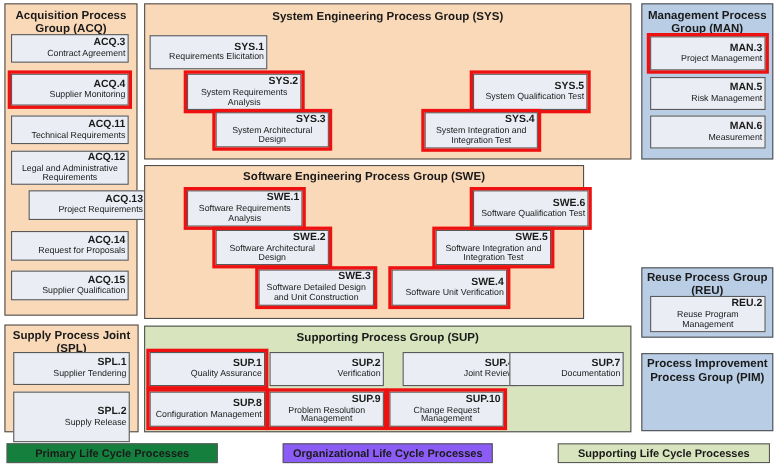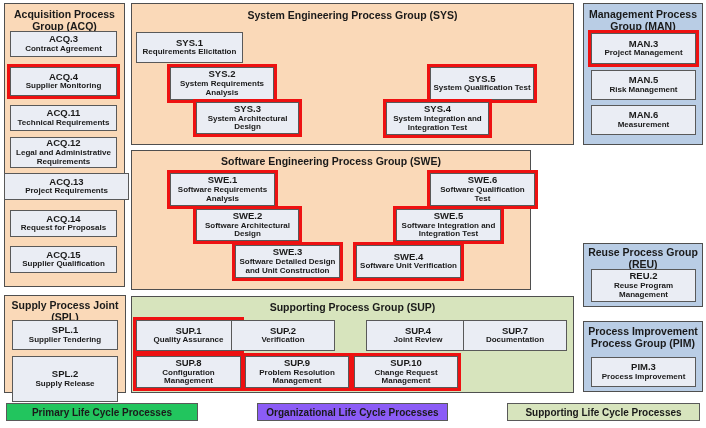--- a/index.html
+++ b/index.html
@@ -11,32 +11,32 @@
   .group.orange { background:#FAD9B8; }
   .group.blue   { background:#B9CDE5; }
   .group.green  { background:#D7E4BD; }
   .gtitle {
     position:absolute; left:2px; right:2px; text-align:center;
     font-weight:bold; font-size:10.5px; line-height:1.15;
   }
   .pbox {
     position:absolute; background:#EAEDF4; border:1px solid #595959;
     box-sizing:border-box; display:flex; flex-direction:column;
-    align-items:center; justify-content:center; text-align:center;
+    align-items:flex-end; justify-content:center; text-align:center;
     padding:1px 2px;
   }
   .pbox.hl { outline:3px solid #EE1111; }
   .pid  { font-weight:bold; font-size:9.5px; line-height:1.15; }
-  .pdesc{ font-size:8px; line-height:1.12;font-weight:bold; }
+  .pdesc{ font-size:8px; line-height:1.12; }
   .legend-item {
     position:absolute; height:18px; border:1px solid #595959; box-sizing:border-box;
     display:flex; align-items:center; justify-content:center;
     font-weight:bold; font-size:10px;
   }
-  .legend-item.orange { background:#22c55e; }
+  .legend-item.orange { background:#15803d; }
   .legend-item.blue   { background:#8b5cf6; }
   .legend-item.green  { background:#D7E4BD; }
 </style>
 </head>
 <body>
 
 <div class="canvas">
 
   <div class="group orange" style="left:4px;top:3px;width:121px;height:284px">
     <div class="gtitle" style="top:4px">Acquisition Process Group (ACQ)</div>
@@ -50,21 +50,21 @@
     <div class="pdesc">Supplier Monitoring</div>
   </div>
   <div class="pbox" style="left:10px;top:105px;width:107px;height:26px">
     <div class="pid">ACQ.11</div>
     <div class="pdesc">Technical Requirements</div>
   </div>
   <div class="pbox" style="left:10px;top:137px;width:107px;height:31px">
     <div class="pid">ACQ.12</div>
     <div class="pdesc">Legal and Administrative Requirements</div>
   </div>
-  <div class="pbox" style="left:4px;top:173px;width:125px;height:27px">
+  <div class="pbox" style="left:26px;top:173px;width:107px;height:27px">
     <div class="pid">ACQ.13</div>
     <div class="pdesc">Project Requirements</div>
   </div>
   <div class="pbox" style="left:10px;top:210px;width:107px;height:27px">
     <div class="pid">ACQ.14</div>
     <div class="pdesc">Request for Proposals</div>
   </div>
   <div class="pbox" style="left:10px;top:246px;width:107px;height:27px">
     <div class="pid">ACQ.15</div>
     <div class="pdesc">Supplier Qualification</div>
@@ -134,21 +134,21 @@
     <div class="pdesc">Software Qualification Test</div>
   </div>
 
   <div class="group green" style="left:131px;top:296px;width:443px;height:97px">
     <div class="gtitle" style="top:4px">Supporting Process Group (SUP)</div>
   </div>
   <div class="pbox hl" style="left:136px;top:320px;width:105px;height:31px">
     <div class="pid">SUP.1</div>
     <div class="pdesc">Quality Assurance</div>
   </div>
-  <div class="pbox" style="left:231px;top:320px;width:104px;height:31px">
+  <div class="pbox" style="left:245px;top:320px;width:104px;height:31px">
     <div class="pid">SUP.2</div>
     <div class="pdesc">Verification</div>
   </div>
   <div class="pbox" style="left:366px;top:320px;width:104px;height:31px">
     <div class="pid">SUP.4</div>
     <div class="pdesc">Joint Review</div>
   </div>
   <div class="pbox" style="left:463px;top:320px;width:104px;height:31px">
     <div class="pid">SUP.7</div>
     <div class="pdesc">Documentation</div>
@@ -186,22 +186,18 @@
     <div class="gtitle" style="top:2px">Reuse Process Group (REU)</div>
   </div>
   <div class="pbox" style="left:591px;top:269px;width:105px;height:33px">
     <div class="pid">REU.2</div>
     <div class="pdesc">Reuse Program Management</div>
   </div>
 
   <div class="group blue" style="left:583px;top:321px;width:120px;height:71px">
     <div class="gtitle" style="top:3px">Process Improvement Process Group (PIM)</div>
   </div>
-  <div class="pbox" style="left:591px;top:357px;width:105px;height:30px">
-    <div class="pid">PIM.3</div>
-    <div class="pdesc">Process Improvement</div>
-  </div>
 
   <div class="legend-item orange" style="left:6px;top:403px;width:192px">Primary Life Cycle Processes</div>
   <div class="legend-item blue" style="left:257px;top:403px;width:191px">Organizational Life Cycle Processes</div>
   <div class="legend-item green" style="left:507px;top:403px;width:193px">Supporting Life Cycle Processes</div>
 
 </div>
 
 </body></html>

